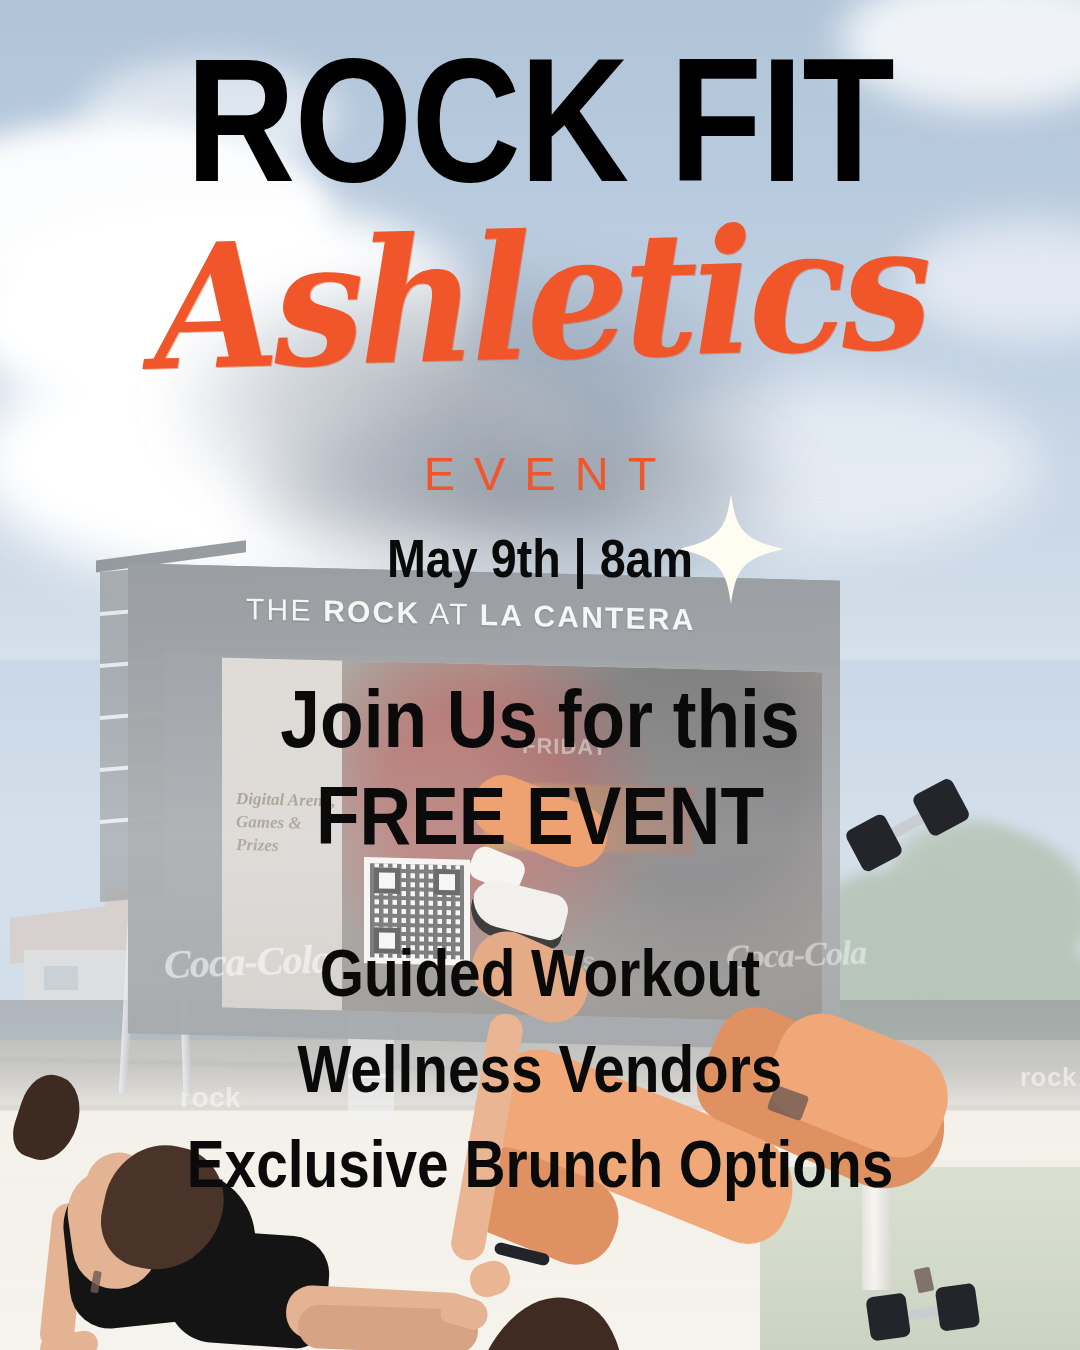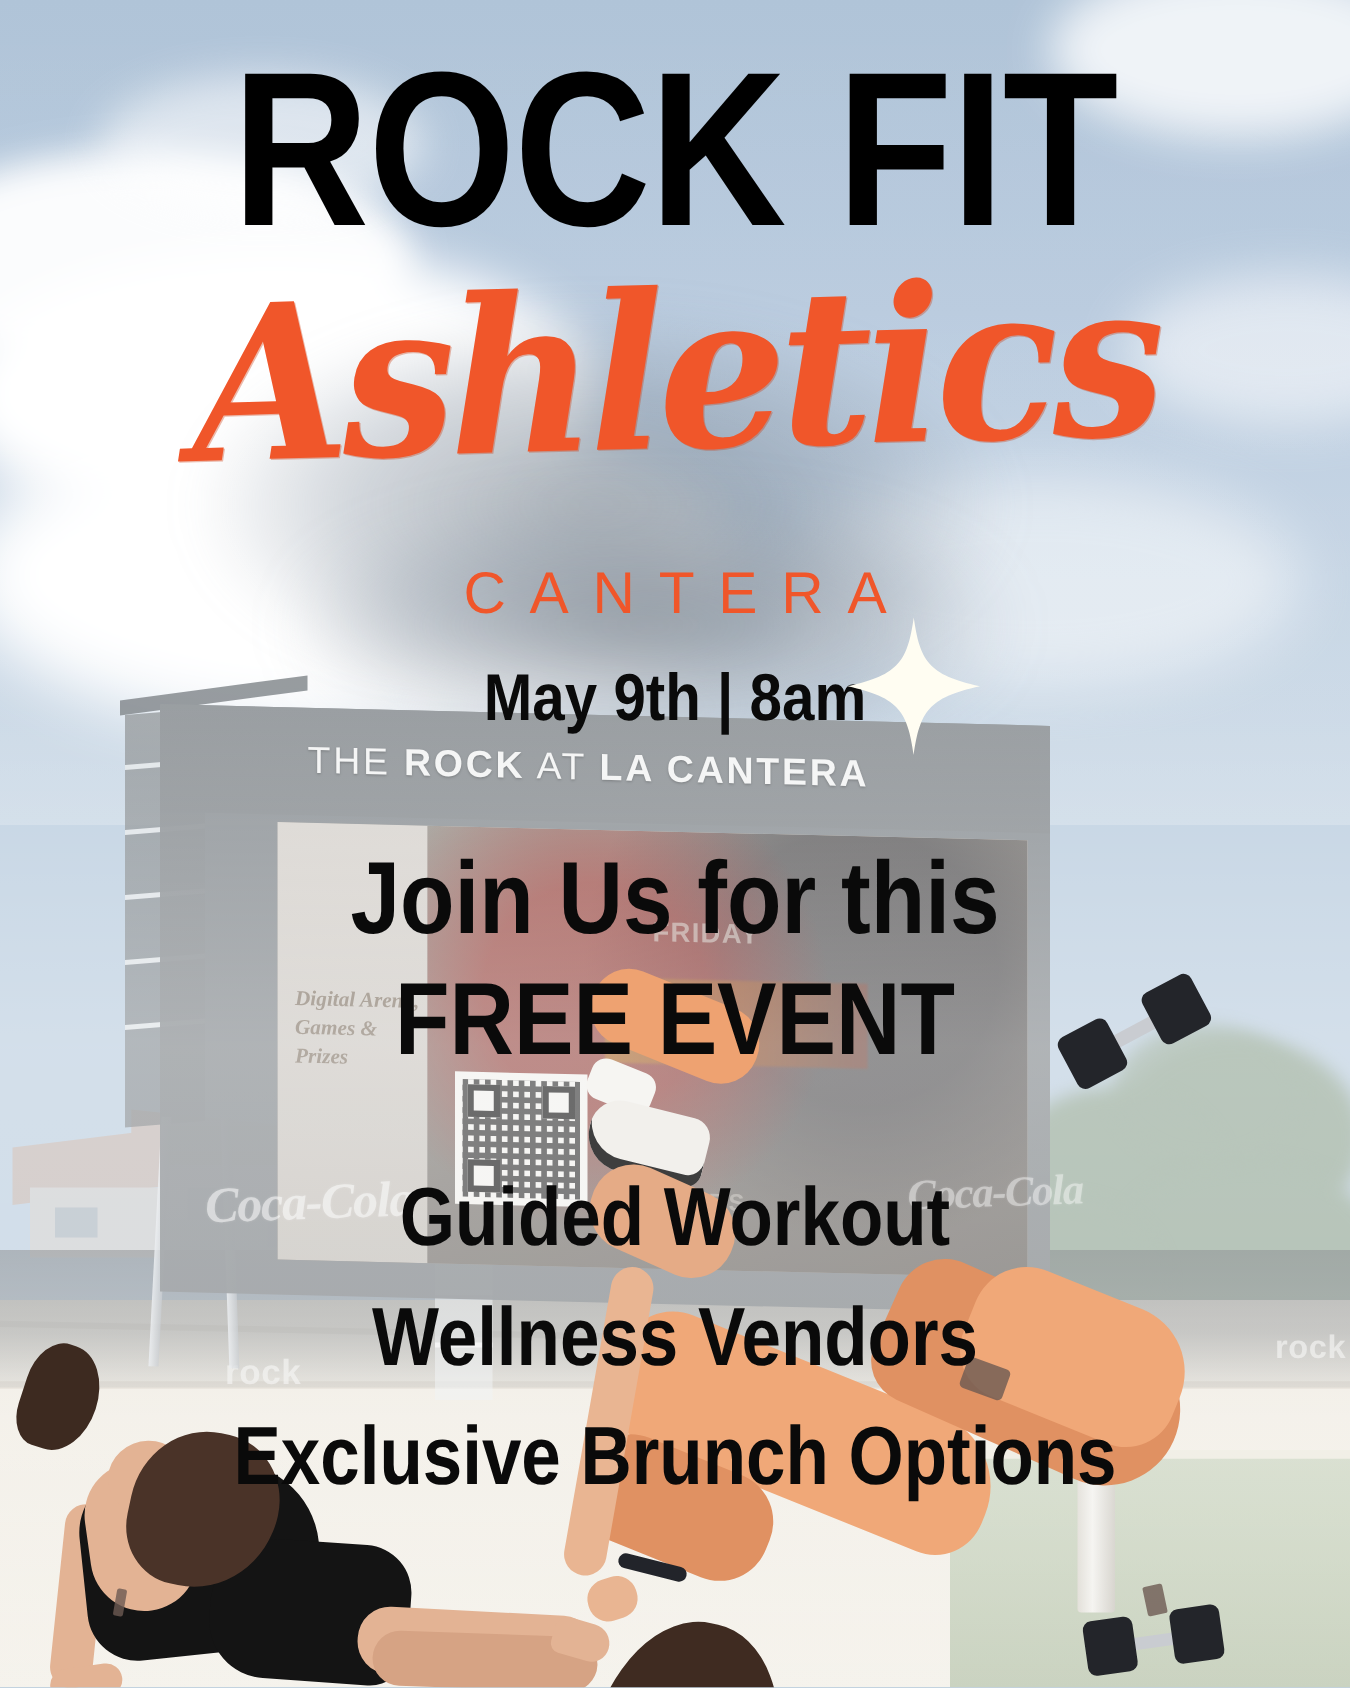--- a/index.html
+++ b/index.html
@@ -557,21 +557,21 @@
         <div class="db-head b"></div>
     </div>
   </div>
 
   <div class="text-layer">
 
     <div class="t-rockfit">ROCK FIT</div>
 
     <div class="t-script">Ashletics</div>
 
-    <div class="t-sculpt">CANTERA</div>
+    <div class="t-sculpt">EVENT</div>
 
     <div class="t-date">May 9th | 8am</div>
 
     <div class="sparkle">
       <svg width="110" height="114" viewBox="0 0 110 114" xmlns="http://www.w3.org/2000/svg">
         <path d="M55 2 C60 36 66 48 108 57 C66 66 60 78 55 112 C50 78 44 66 2 57 C44 48 50 36 55 2 Z" fill="#FFFDF2"></path>
       </svg>
     </div>
 
     <div class="t-join">Join Us for this</div>

